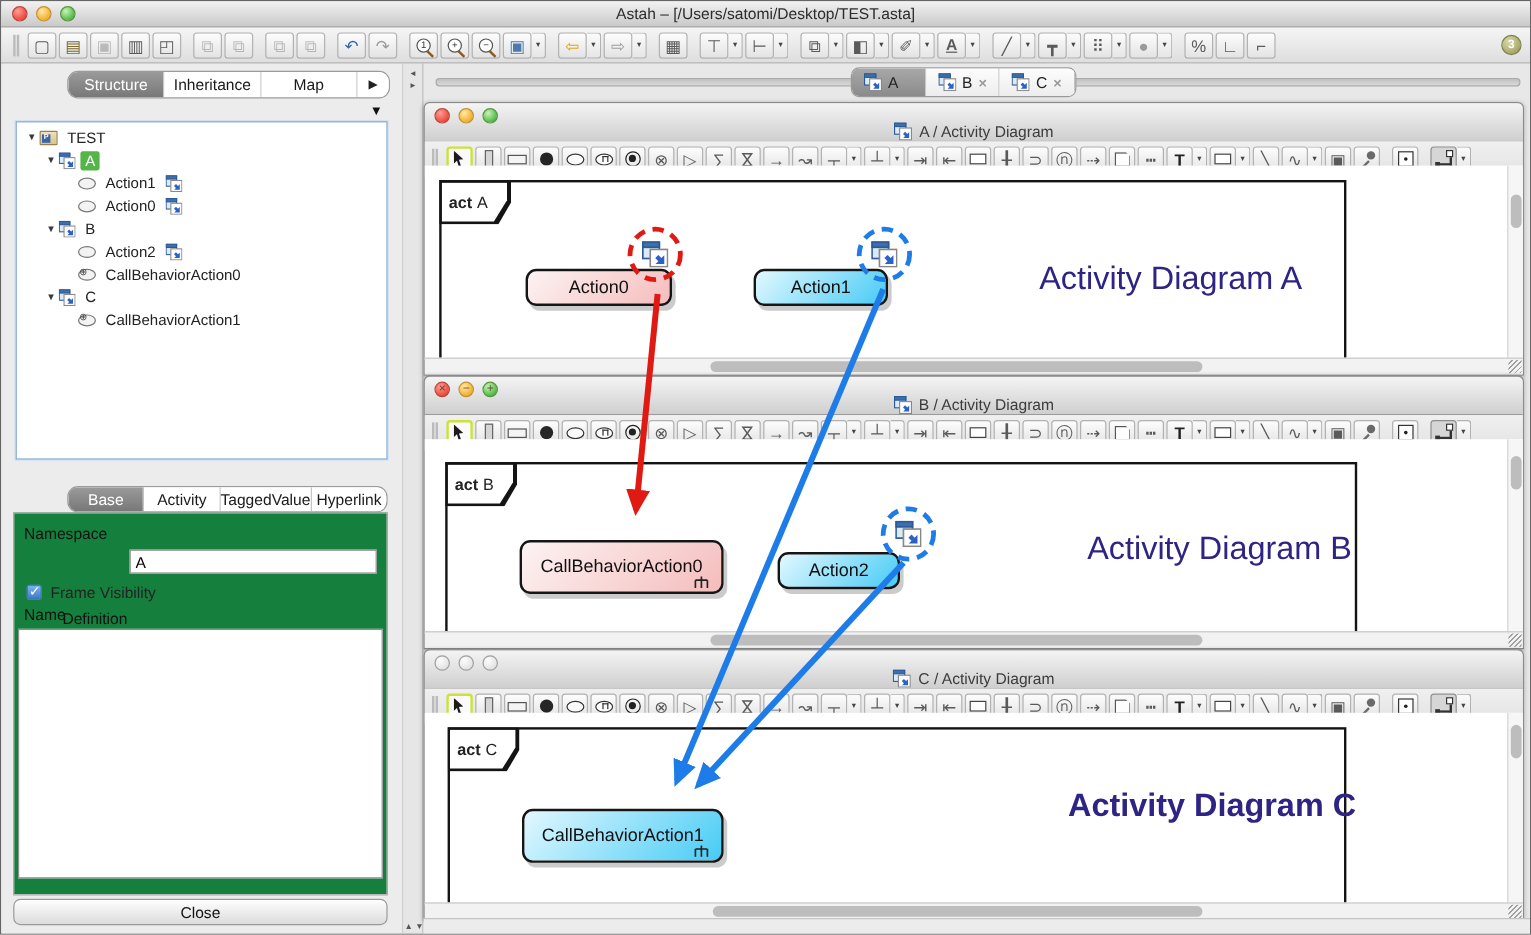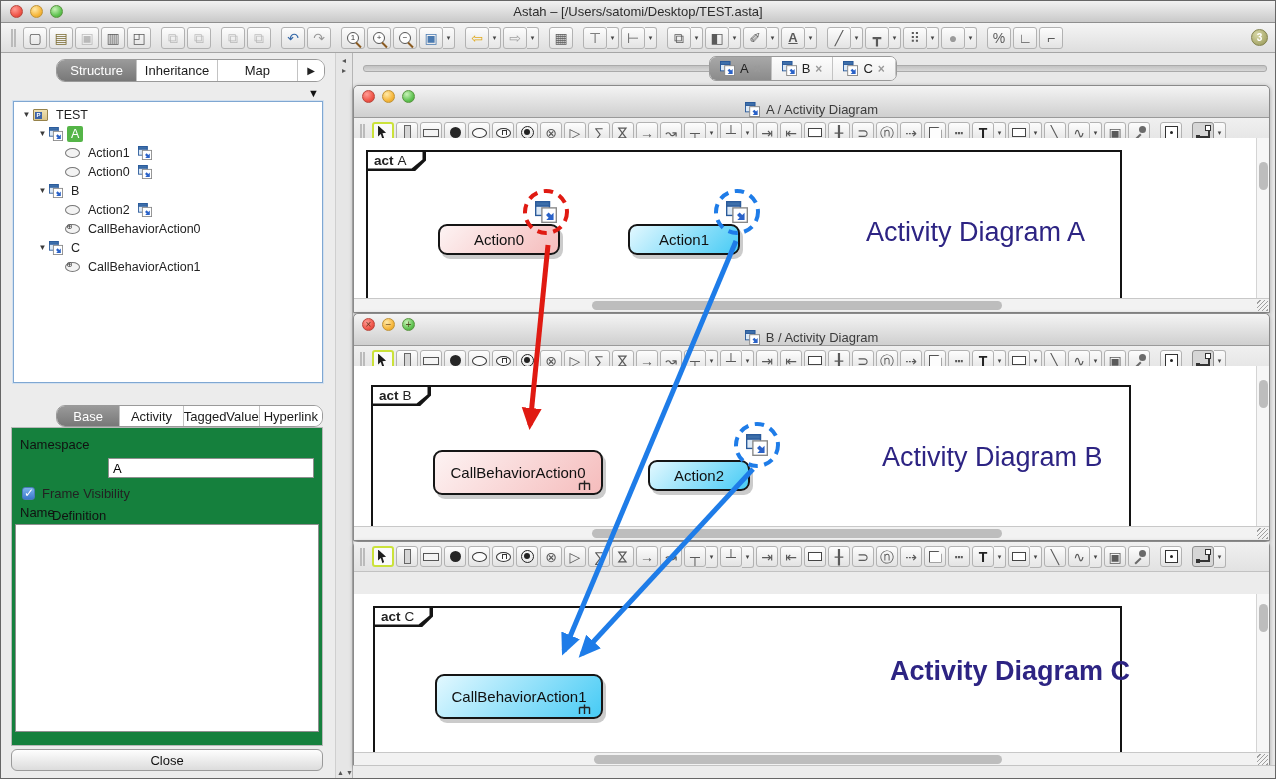--- a/index.html
+++ b/index.html
@@ -127,37 +127,37 @@
   .vscroll{position:absolute;right:0;top:0;width:13px;height:100%;background:#f6f6f6;border-left:1px solid #d4d4d4;}
   .vthumb{position:absolute;left:2px;width:9px;height:28px;border-radius:5px;background:#bdbdbd;}
   .win-a .vthumb{top:24px;}
   .win-b .vthumb{top:14px;}
   .win-c .vthumb{top:10px;}
 
   .act-frame{position:absolute;border:2px solid #141414;background:#fff;}
   .f-a{left:12px;top:12px;width:756px;height:210px;}
   .f-b{left:17px;top:19px;width:760px;height:210px;}
   .f-c{left:19px;top:12px;width:749px;height:210px;}
-  .act-tab{position:absolute;width:60px;height:21px;z-index:2;}
+  .act-tab{position:absolute;width:60px;height:37px;z-index:2;}
   .at-outer{position:absolute;inset:0;background:#141414;clip-path:polygon(0 0,100% 0,100% 50%,82% 100%,0 100%);}
   .at-inner{position:absolute;left:2px;top:2px;right:3.5px;bottom:2.5px;background:#fff;clip-path:polygon(0 0,100% 0,100% 46%,80% 100%,0 100%);display:flex;align-items:center;padding-left:6px;gap:4px;font-size:13.5px;}
   .at-kw{font-weight:bold;}
   .t-a{left:12px;top:12px;} .t-b{left:17px;top:19px;} .t-c{left:19px;top:12px;}
 
   .uml-node{position:absolute;border:2.2px solid #151515;border-radius:9px;display:flex;align-items:center;justify-content:center;font-size:15px;color:#101010;box-shadow:3px 4px 0 rgba(140,140,140,.45);z-index:3;}
   .node-pink{background:linear-gradient(135deg,#fdf3f3 0%,var(--node-pink) 100%);}
   .node-blue{background:linear-gradient(135deg,#e2f8ff 0%,var(--node-blue) 100%);}
   .n-a0{left:84px;top:86px;width:122px;height:31px;}
   .n-a1{left:274px;top:86px;width:112px;height:31px;}
   .n-b0{left:79px;top:84px;width:170px;height:45px;}
   .n-b1{left:294px;top:94px;width:102px;height:31px;}
   .n-c0{left:81px;top:80px;width:168px;height:45px;}
   .rake{position:absolute;right:9px;bottom:2px;}
   .watermark{position:absolute;font-size:27px;color:var(--watermark);white-space:nowrap;z-index:1;}
-  .wm-a{left:512px;top:79px;text-align:right;} .wm-b{left:528px;top:76px;} .wm-c{left:536px;top:62px;font-weight:bold;}
+  .wm-a{left:512px;top:79px;text-align:right;} .wm-b{left:552px;top:76px;} .wm-c{left:536px;top:62px;font-weight:bold;}
   .dgm-badge{position:absolute;width:22px;height:22px;z-index:6;}
   .bdg-a0{left:181px;top:63px;} .bdg-a1{left:372px;top:63px;} .bdg-b1{left:392px;top:68px;}
 
   .mdi-bottom{position:absolute;left:0;right:0;bottom:0;height:13px;background:#ececec;border-top:1px solid #c4c4c4;}
 
   
   .overlay{position:absolute;inset:0;z-index:50;pointer-events:none;}
   .ann-red{stroke:var(--annotation-red);}
   .ann-blue{stroke:var(--annotation-blue);}
   #mr path{fill:var(--annotation-red);}
@@ -956,20 +956,34 @@
               <div class="vthumb"></div>
             </div>
         </div>
         <div class="win-hscroll">
           <div class="hthumb"></div>
           <div class="grip"></div>
         </div>
       </div>
 
       <div class="win win-c">
+        <div class="win-title">
+          <span class="tl-set">
+            <span class="tl tl-hollow"></span>
+            <span class="tl tl-hollow"></span>
+            <span class="tl tl-hollow"></span>
+          </span>
+          <span class="icon-dgm14 js-dgm"><svg viewBox="0 0 16 16" width="100%" height="100%">
+                <rect x="0.5" y="0.5" width="10" height="10" fill="#dce9f6" stroke="#2a5a9a"></rect>
+                <rect x="0.5" y="0.5" width="10" height="3.2" fill="#3d6faa" stroke="#2a5a9a"></rect>
+                <rect x="5" y="5" width="10.5" height="10.5" fill="#ffffff" stroke="#888"></rect>
+                <path d="M8.2 13.8 L13.5 13.8 L13.5 8.5 L11.8 10.2 L9.9 8.3 L8 10.2 L9.9 12.1 Z" fill="#2a62c8"></path>
+              </svg></span>
+          <span>C / Activity Diagram</span>
+        </div>
         <div class="win-toolbar">
           <span class="tb-handle"></span>
           <span class="js-dtools" style="display:flex;align-items:center;">
               <span class="tb-group">
                 <button class="tb-btn sel">
                   <span class="shape shape-cursor"></span>
                 </button>
               </span>
               <span class="tb-group">
                 <button class="tb-btn">

